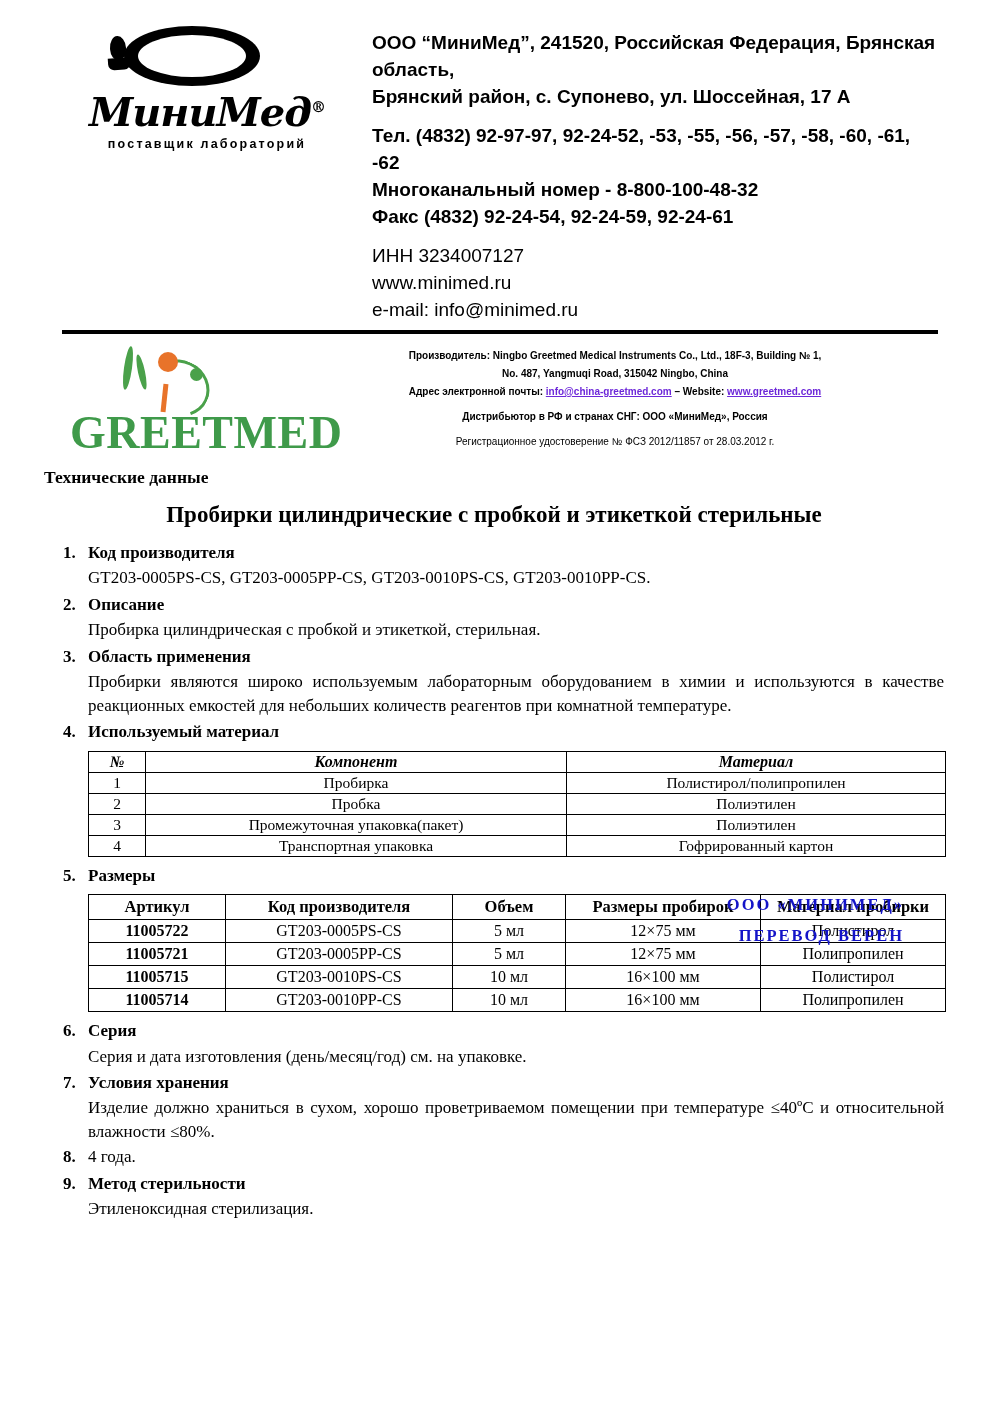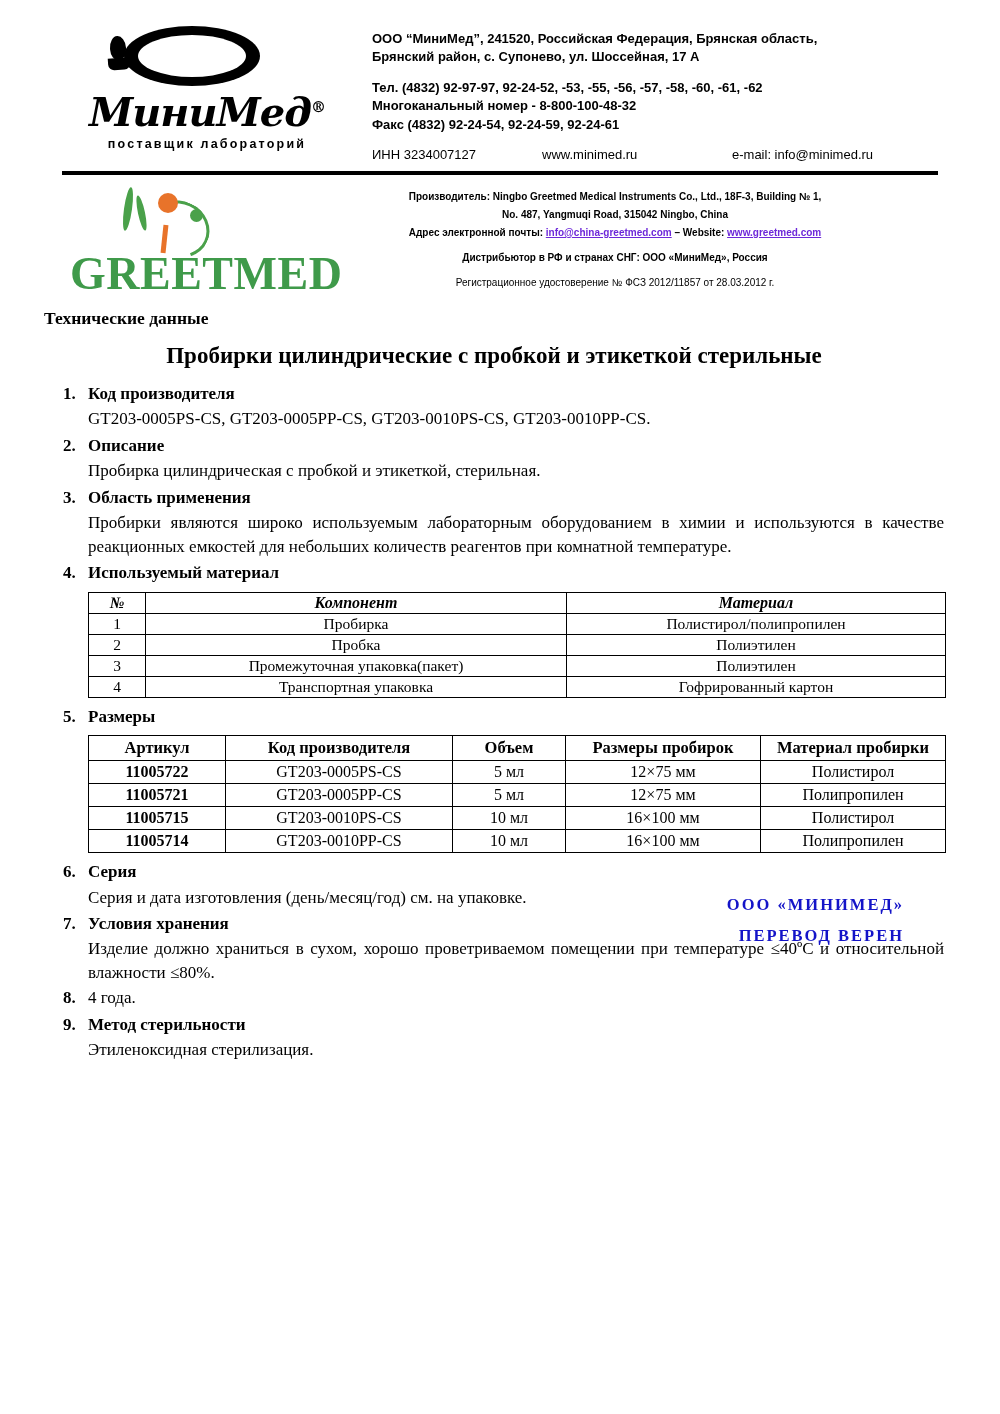--- a/index.html
+++ b/index.html
@@ -95,32 +95,33 @@
     font-family: "Liberation Sans", sans-serif;
     font-size: 12.5px;
     font-weight: bold;
     letter-spacing: 2.2px;
     text-align: center;
     margin-top: 5px;
   }
   .contact-block {
     flex: 1;
     font-family: "Liberation Sans", sans-serif;
-    font-size: 13px;
+    font-size: 19px;
     line-height: 1.42;
     padding-top: 8px;
     padding-left: 20px;
   }
   .contact-block .bold { font-weight: bold; }
   .contact-line-1 { font-weight: bold; }
   .contact-gap { height: 12px; }
   .inn-row {
     display: flex;
     margin-top: 12px;
     font-weight: normal;
+    flex-direction: column;
   }
   .inn-row .c1 { width: 170px; }
   .inn-row .c2 { width: 190px; }
   .inn-row .c3 { flex: 1; }
 
   .hr-thick {
     height: 4px;
     background: #000;
     margin: 6px 62px 0 62px;
   }

